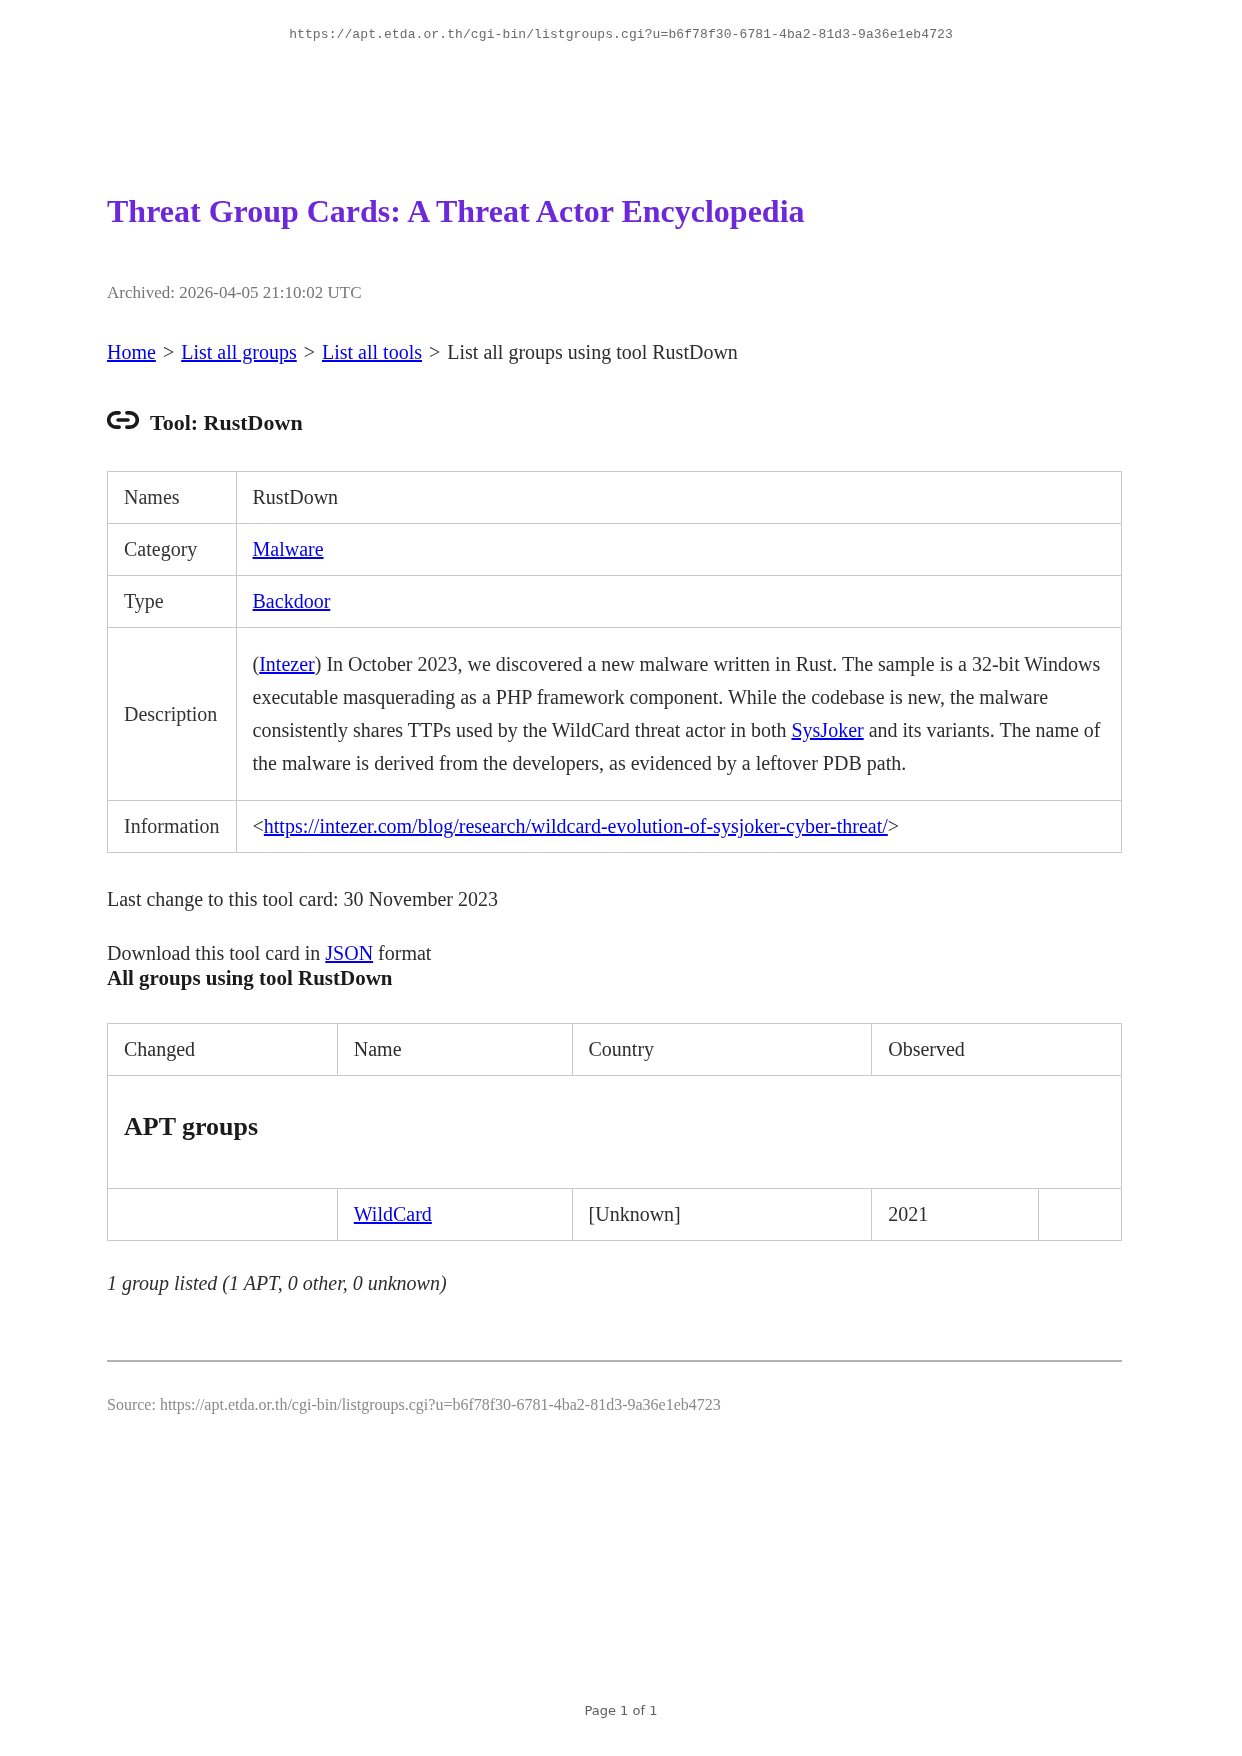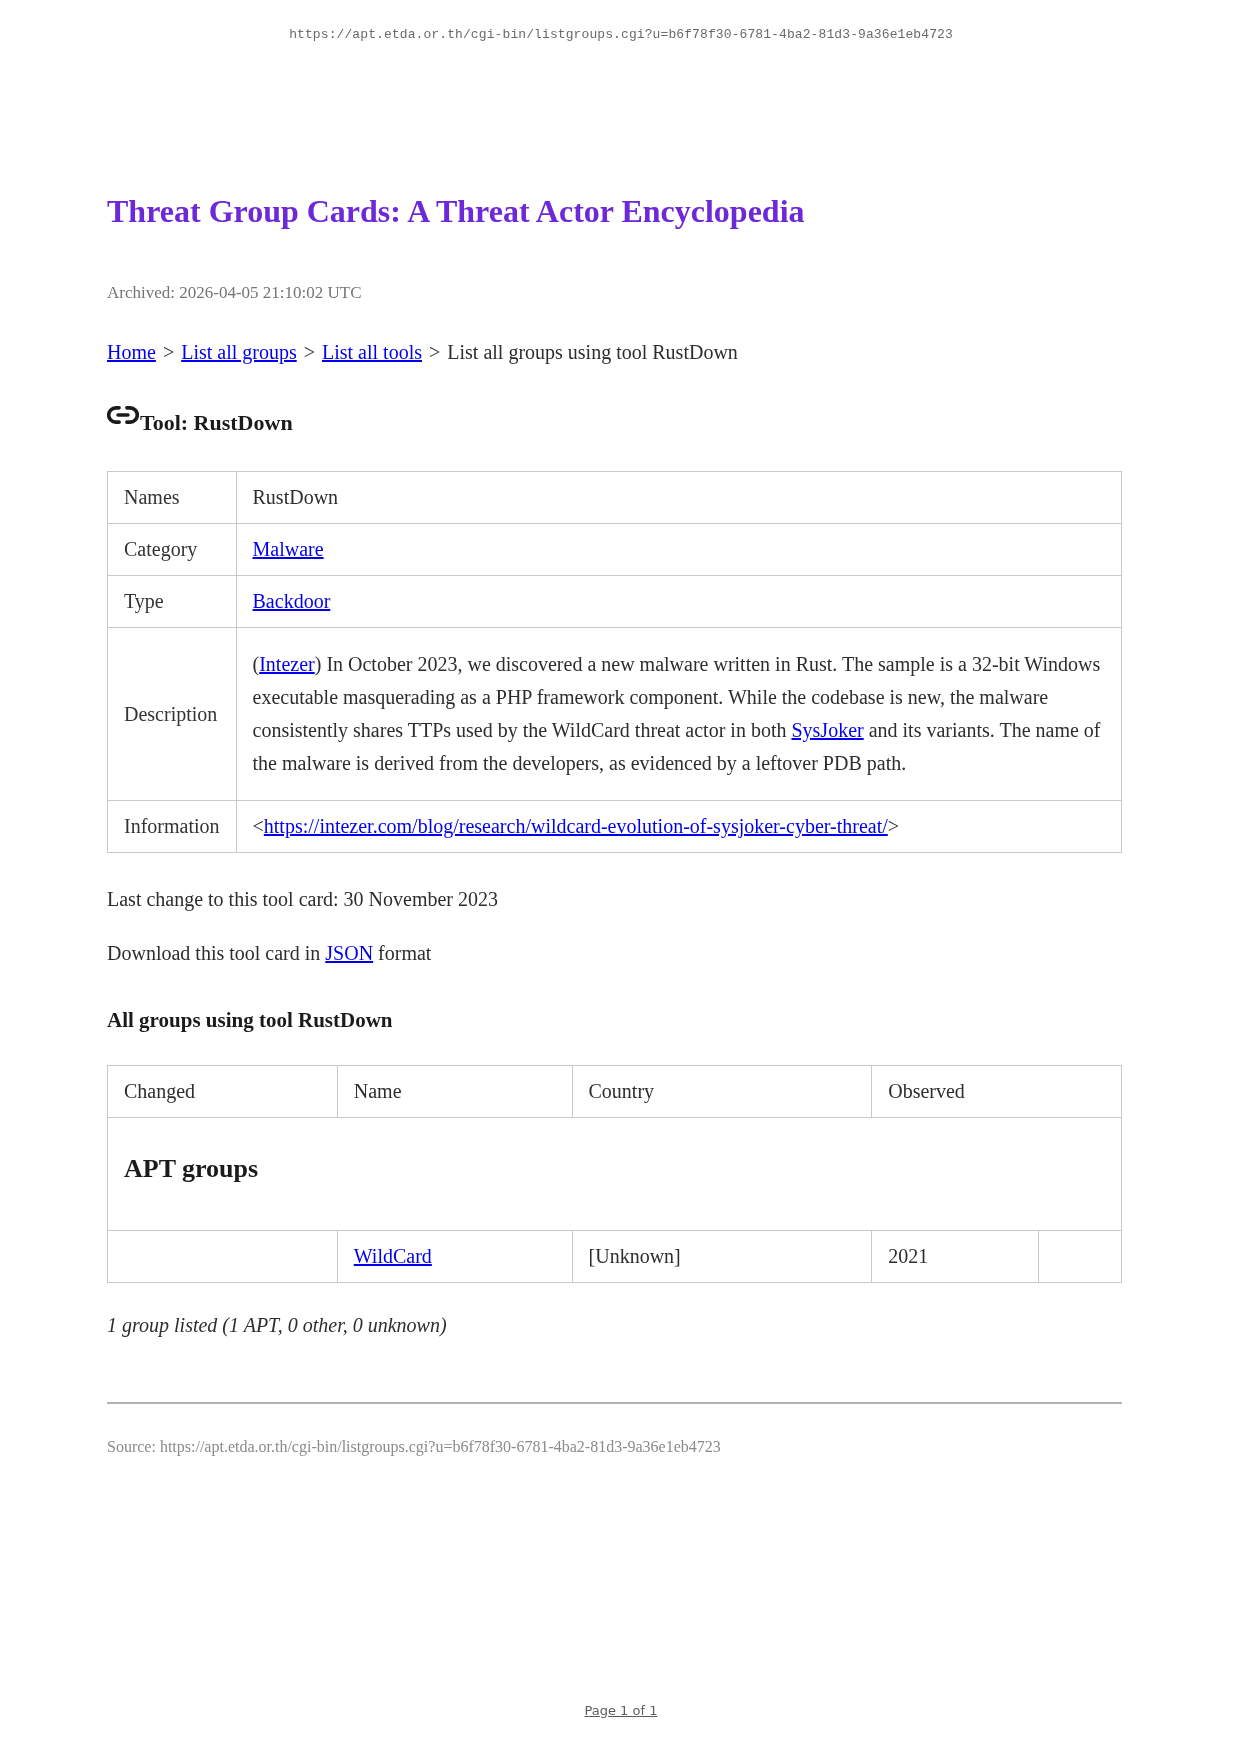--- a/index.html
+++ b/index.html
@@ -9,40 +9,40 @@
          font-family:"Liberation Serif", serif; color:var(--text); }
   .print-url { position:absolute; top:27px; left:0; width:1242px; text-align:center;
                font-family:Liberation Mono, monospace; font-size:13px;
                color:#6a6a6a; letter-spacing:0.1px; }
   .content { position:absolute; left:107px; top:0; width:1015px; }
   h1.title { margin-top:192px; font-size:32px; font-weight:700; color:#6d28d9; line-height:38px; }
   .archived { margin-top:52px; font-size:17px; color:#757575; line-height:22px; }
   .breadcrumb { margin-top:36px; font-size:20px; line-height:24px; color:#2d2d2d; }
   .breadcrumb .sep { margin:0 7px; }
   a { color:var(--link); text-decoration:underline; cursor:pointer; }
-  .tool-heading { margin-top:44px; display:flex; gap:1px;
+  .tool-heading { margin-top:44px; display:flex; align-items:center; gap:11px;
                   font-size:22px; font-weight:700; color:#1b1b1b; line-height:30px; }
   .link-icon { display:inline-flex; width:32px; height:26px; flex:0 0 auto; margin-top:-6px; }
   .link-icon svg { width:100%; height:100%; }
   table { border-collapse:collapse; width:1015px; margin-top:33px; font-size:20px; }
   td, th { border:1px solid var(--border); padding:14px 16px; text-align:left;
            font-weight:normal; vertical-align:middle; color:#2d2d2d; }
   .tool-table td.label { width:126px; color:#333; }
   .tool-table td.desc { line-height:33px; padding-top:20px; padding-bottom:20px; }
   .groups-table { margin-top:32px; }
   .groups-table td.section-cell { padding:36px 16px 46px 16px; border-left:1px solid var(--border); border-right:1px solid var(--border); }
   .section-title { font-size:26px; font-weight:700; color:#1b1b1b; }
   .para { margin-top:34px; font-size:20px; line-height:24px; }
   .para.download { margin-top:30px; }
-  h3.groups-heading { margin-top:42px; font-size:21px; font-weight:700; color:#1b1b1b; line-height:26px; }
+  h3.groups-heading { font-size:21px; font-weight:700; color:#1b1b1b; line-height:26px; }
   .summary { margin-top:30px; font-size:20px; font-style:italic; line-height:25px; color:#2d2d2d; }
   hr.separator { margin-top:64px; border:none; border-top:2px solid #b3b3b3; width:1015px; }
   .source { margin-top:32px; font-size:16px; color:var(--muted); line-height:21px; }
   .print-footer { position:absolute; top:1703px; left:0; width:1242px; text-align:center;
-                  font-family:"DejaVu Sans", "Liberation Sans", sans-serif; font-size:13px; color:#5e5e5e;text-decoration:underline; }
+                  font-family:"DejaVu Sans", "Liberation Sans", sans-serif; font-size:13px; color:#5e5e5e; }
 </style>
 </head>
 <body>
 
 <div class="print-url">https://apt.etda.or.th/cgi-bin/listgroups.cgi?u=b6f78f30-6781-4ba2-81d3-9a36e1eb4723</div>
 
 <div class="content">
 
   <h1 class="title">Threat Group Cards: A Threat Actor Encyclopedia</h1>
 

